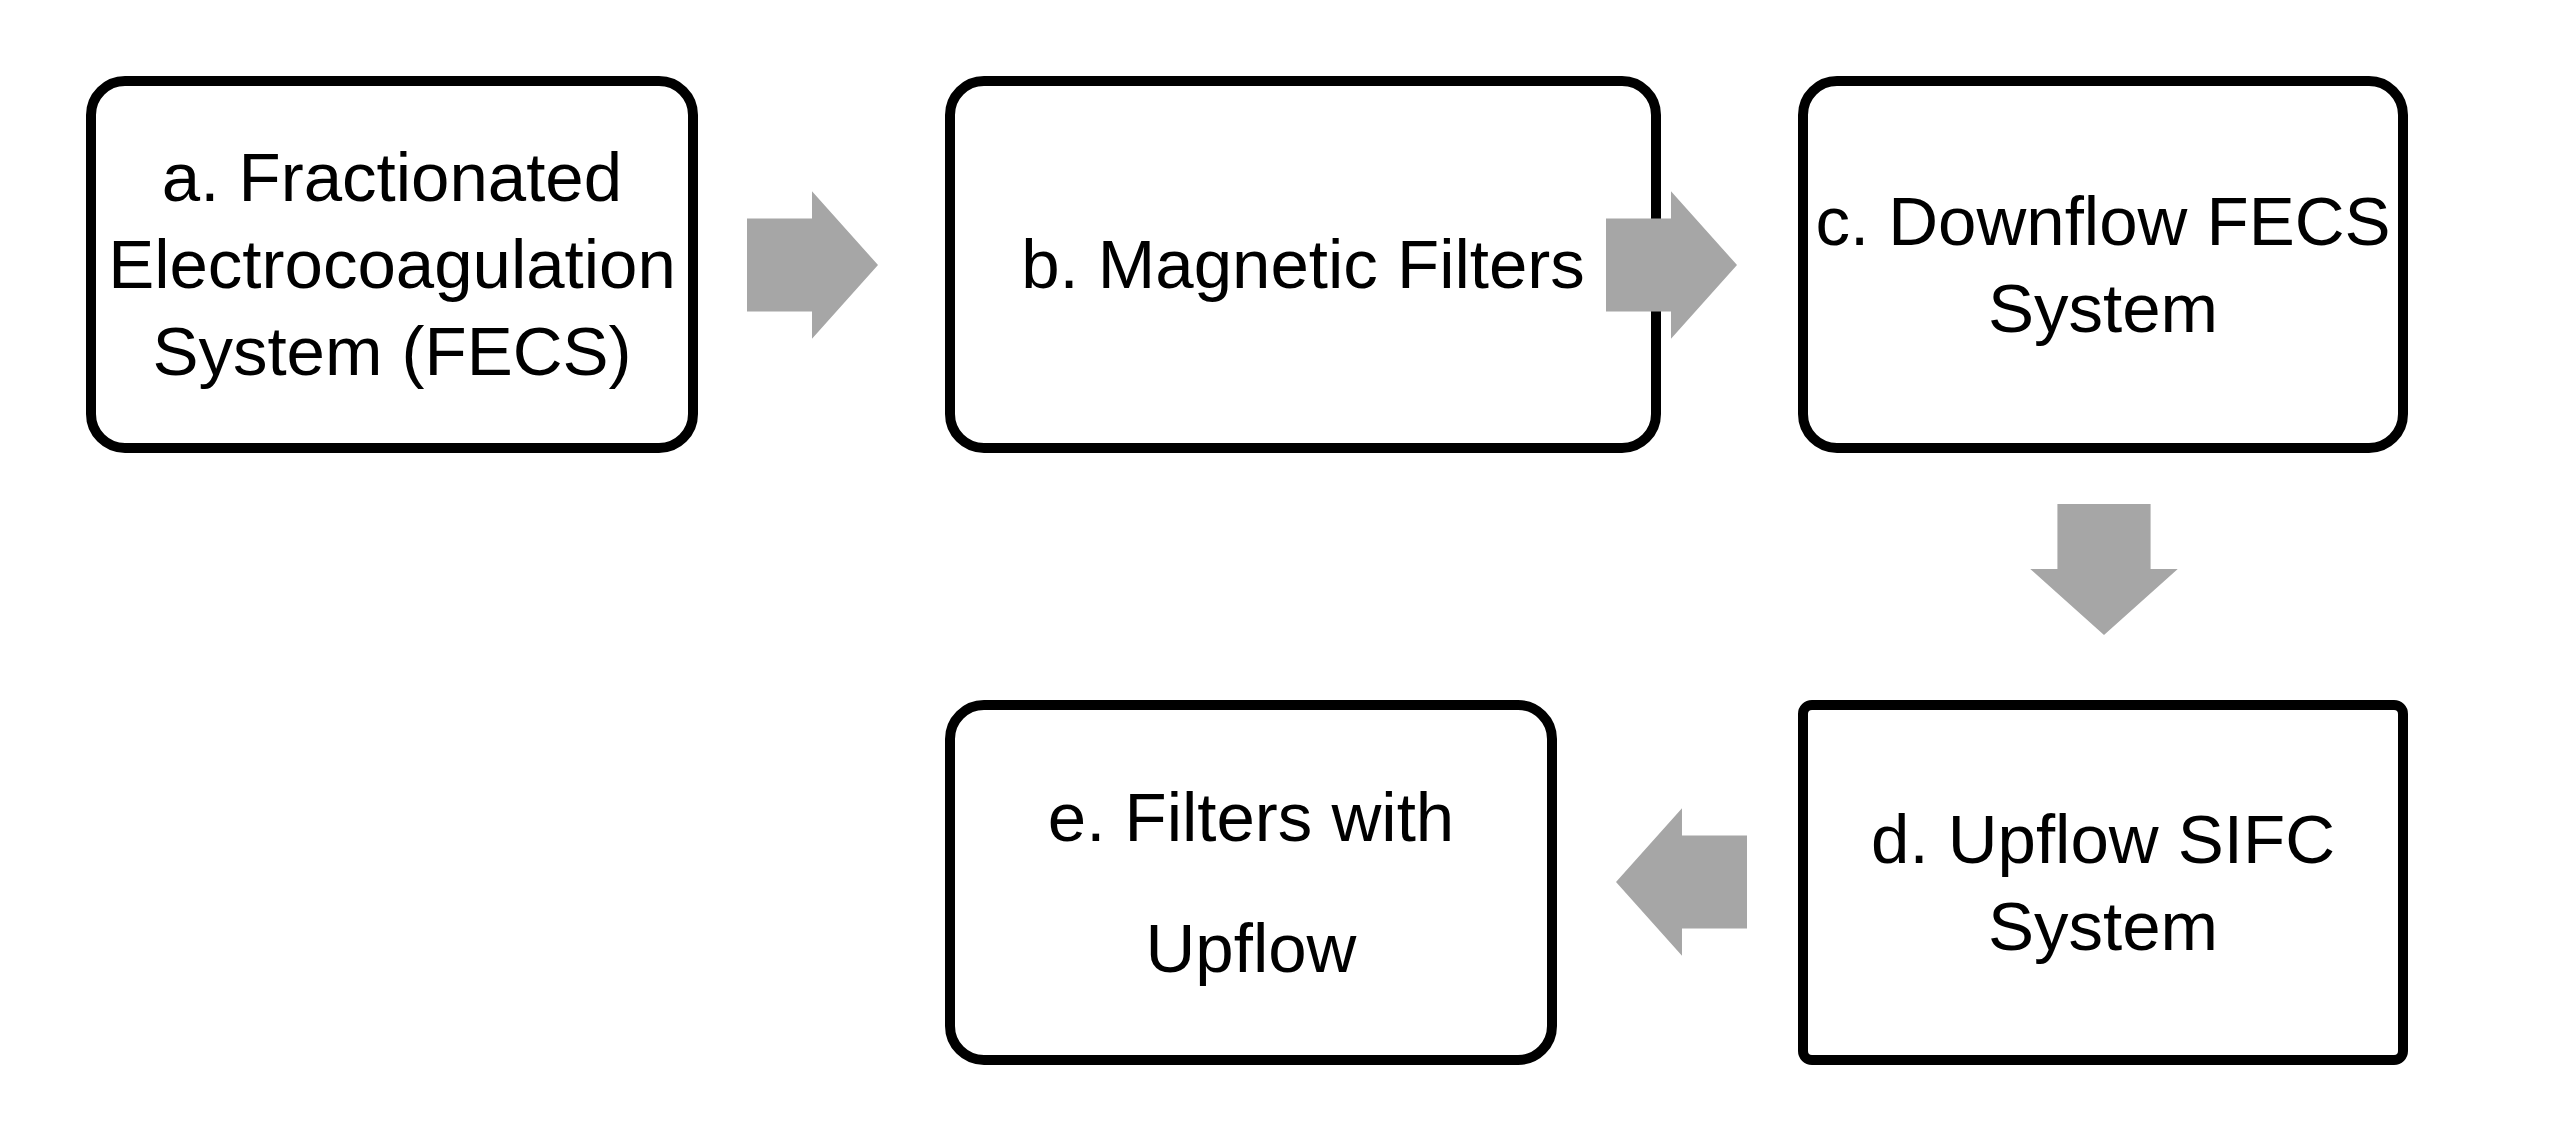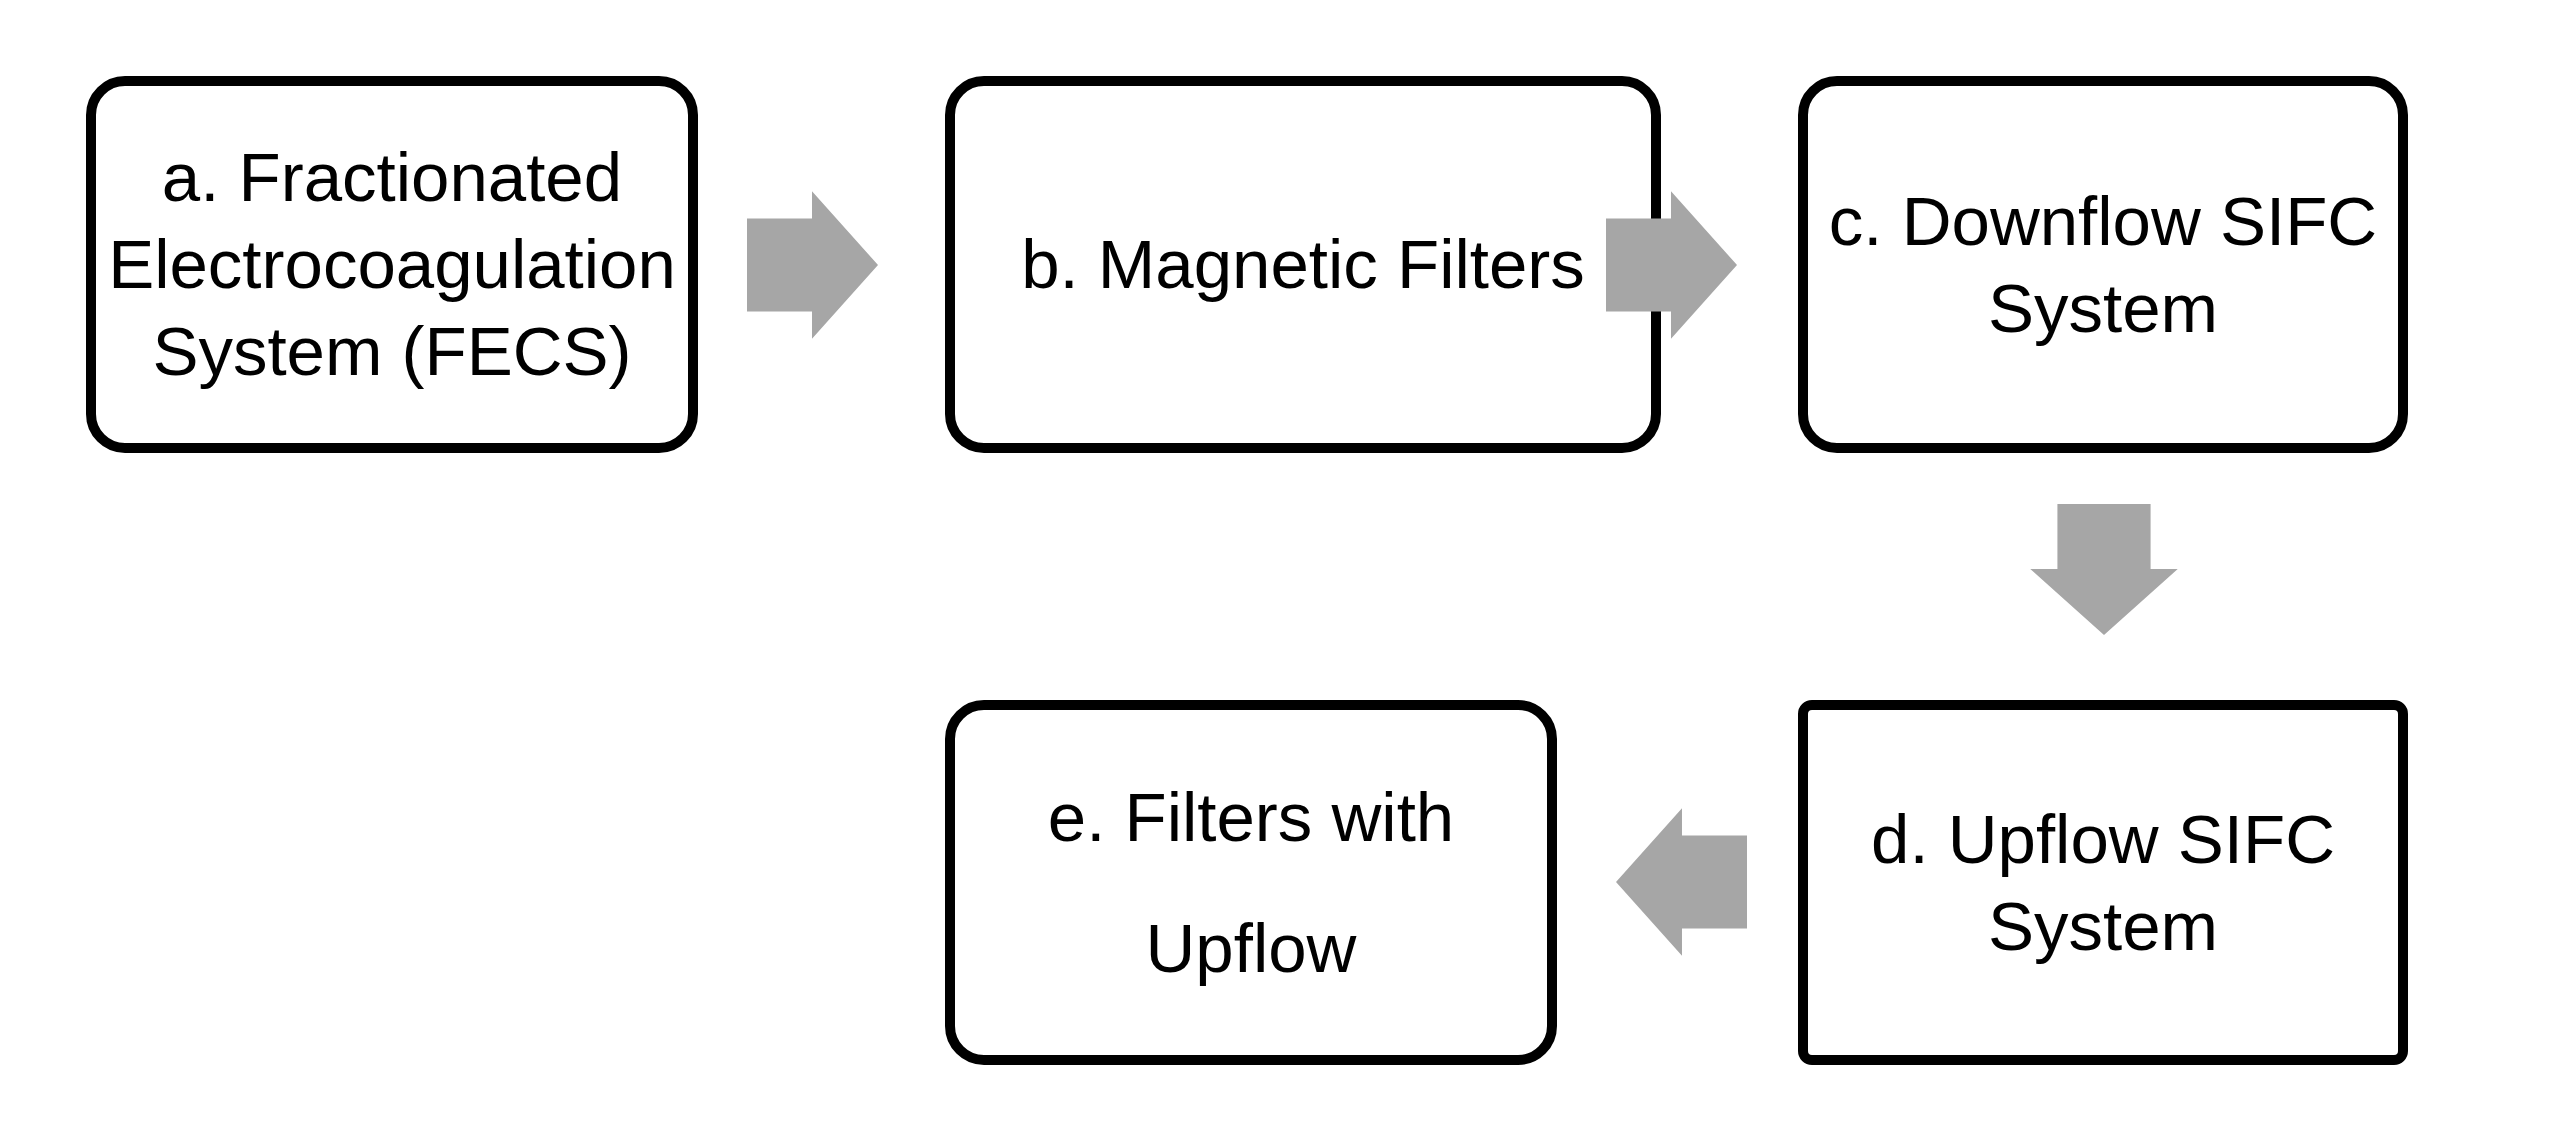--- a/index.html
+++ b/index.html
@@ -65,21 +65,21 @@
 
   <div class="box" id="box-b">
     <div class="line">b. Magnetic Filters</div>
   </div>
 
   <svg class="arrow" id="arrow-b-c" viewBox="0 0 135 152">
     <polygon points="0,28 67,28 67,0 135,76 67,152 67,124 0,124" fill="#a6a6a6"></polygon>
   </svg>
 
   <div class="box" id="box-c">
-    <div class="line">c. Downflow SIFC</div>
+    <div class="line">c. Downflow FECS</div>
     <div class="line">System</div>
   </div>
 
   <svg class="arrow" id="arrow-c-d" viewBox="0 0 152 135">
     <polygon points="28,0 28,67 0,67 76,135 152,67 124,67 124,0" fill="#a6a6a6"></polygon>
   </svg>
 
   <div class="box" id="box-d">
     <div class="line">d. Upflow SIFC</div>
     <div class="line">System</div>

